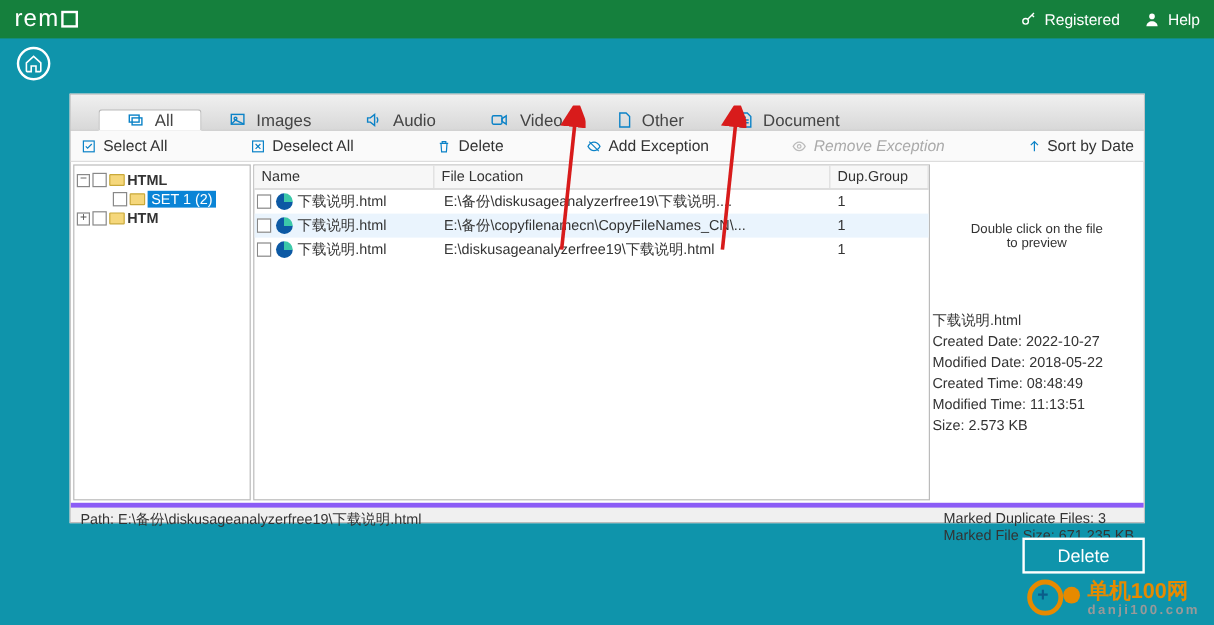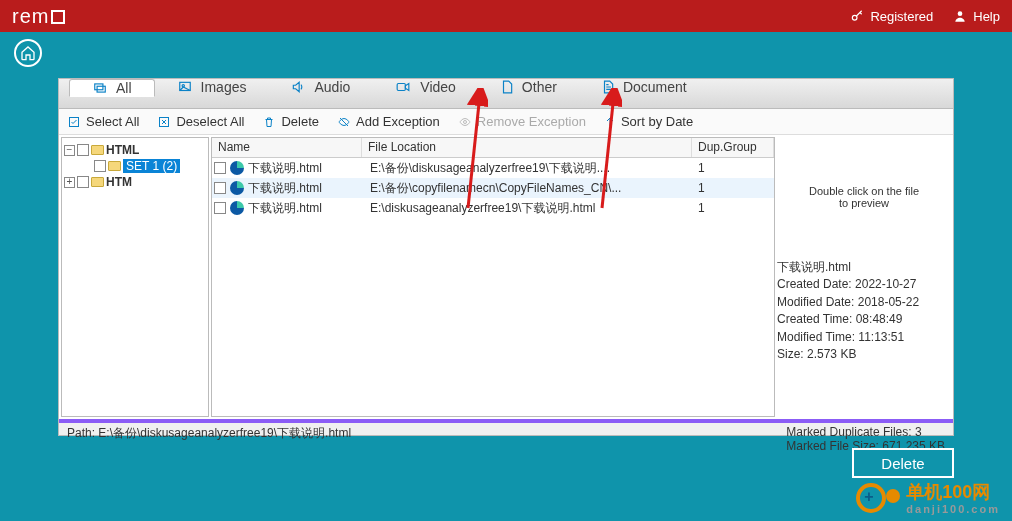--- a/index.html
+++ b/index.html
@@ -1,31 +1,31 @@
 <!DOCTYPE html>
 <html><head>
 <meta charset="utf-8">
 <style>
 * { box-sizing: border-box; margin: 0; padding: 0; font-family: "Segoe UI", Arial, sans-serif; }
 body { width: 1012px; height: 521px; background: #0f94ab; font-size: 13px; color: #333; position: relative; overflow: hidden; }
-.topbar { height: 28px; background: #b91c1c; display: flex; align-items: center; padding: 16px 12px; color: #fff; }
+.topbar { height: 28px; background: #15803d; display: flex; align-items: center; padding: 16px 12px; color: #fff; }
 .logo { font-size: 20px; font-weight: 300; letter-spacing: 1px; }
 .logo .box { display: inline-block; width: 14px; height: 14px; border: 2px solid #fff; margin-left: 2px; vertical-align: -1px; }
 .top-right { margin-left: auto; display: flex; gap: 20px; align-items: flex-end; font-size: 13px; }
 .top-right .item { display: flex; align-items: center; gap: 6px; cursor: pointer; }
 .strip { height: 42px; display: flex; align-items: center; padding-left: 14px; }
 .home-btn { width: 28px; height: 28px; border: 2px solid #fff; border-radius: 50%; display: flex; align-items: center; justify-content: center; cursor: pointer; }
 .panel { position: absolute; left: 58px; top: 78px; width: 896px; height: 358px; background: #fff; border: 1px solid #bbb; display: flex; flex-direction: column; }
-.tabs { height: 30px; background: linear-gradient(#f0f0f0,#d8d8d8); display: flex; align-items: flex-start; border-bottom: 1px solid #bbb; padding-left:10px; }
+.tabs { height: 30px; background: linear-gradient(#f0f0f0,#d8d8d8); display: flex; align-items: flex-end; border-bottom: 1px solid #bbb; padding-left:23px; }
 .tab { display: flex; align-items: center; gap: 8px; padding: 0 22px; font-size: 14px; cursor: pointer; color:#444; }
 .tab.sel { background: #fff; border: 1px solid #bbb; border-bottom: 1px solid #fff; margin-bottom:-1px; border-radius: 3px 3px 0 0; }
 .icon-sq { display:inline-flex; }
-.toolbar { height: 26px; background: #fafafa; display: flex; align-items: center; gap: 18px; padding: 0 8px; border-bottom: 1px solid #ddd; font-size: 13px; color:#333; }
+.toolbar { height: 26px; background: #fafafa; display: flex; align-items: center; gap: 18px; padding: 0 8px; border-bottom: 1px solid #ddd; font-size: 13px; color:#333;justify-content:space-between; }
 .toolbar .btn { display: flex; align-items: center; gap: 5px; cursor: pointer; }
-.toolbar .btn.disabled { color:#aaa; }
+.toolbar .btn.disabled { color:#aaa;font-style:italic; }
 .content { flex: 1; display: flex; min-height: 0; }
 .tree { width: 148px; border: 1px solid #bbb; margin: 2px; padding: 4px 2px; font-size: 12px; overflow:hidden;}
 .tree-row { display: flex; align-items: center; gap: 2px; padding: 1px 0; white-space: nowrap;}
 .tree-row.lvl1 { margin-left: 0px;} .tree-row.lvl3{margin-left:30px;}
 .tree-row.lvl1b { margin-left: 0px;}
 .expander { width:11px; height:11px; border:1px solid #888; display:inline-flex; align-items:center; justify-content:center; font-size:10px; line-height:1; color:#555; background:#fff;}
 .cb { width:12px; height:12px; border:1px solid #888; display:inline-block; background:#fff;}
 .folder-ic { width:13px; height:10px; background:#f5d77b; border:1px solid #c9a93a; display:inline-block; border-radius:1px;}
 .tree .sel { background:#0a84d6; color:#ffffff; padding:0 3px; }
 .grid-wrap { flex:1; display:flex; flex-direction:column; border:1px solid #bbb; margin:2px 0 2px 0;}

